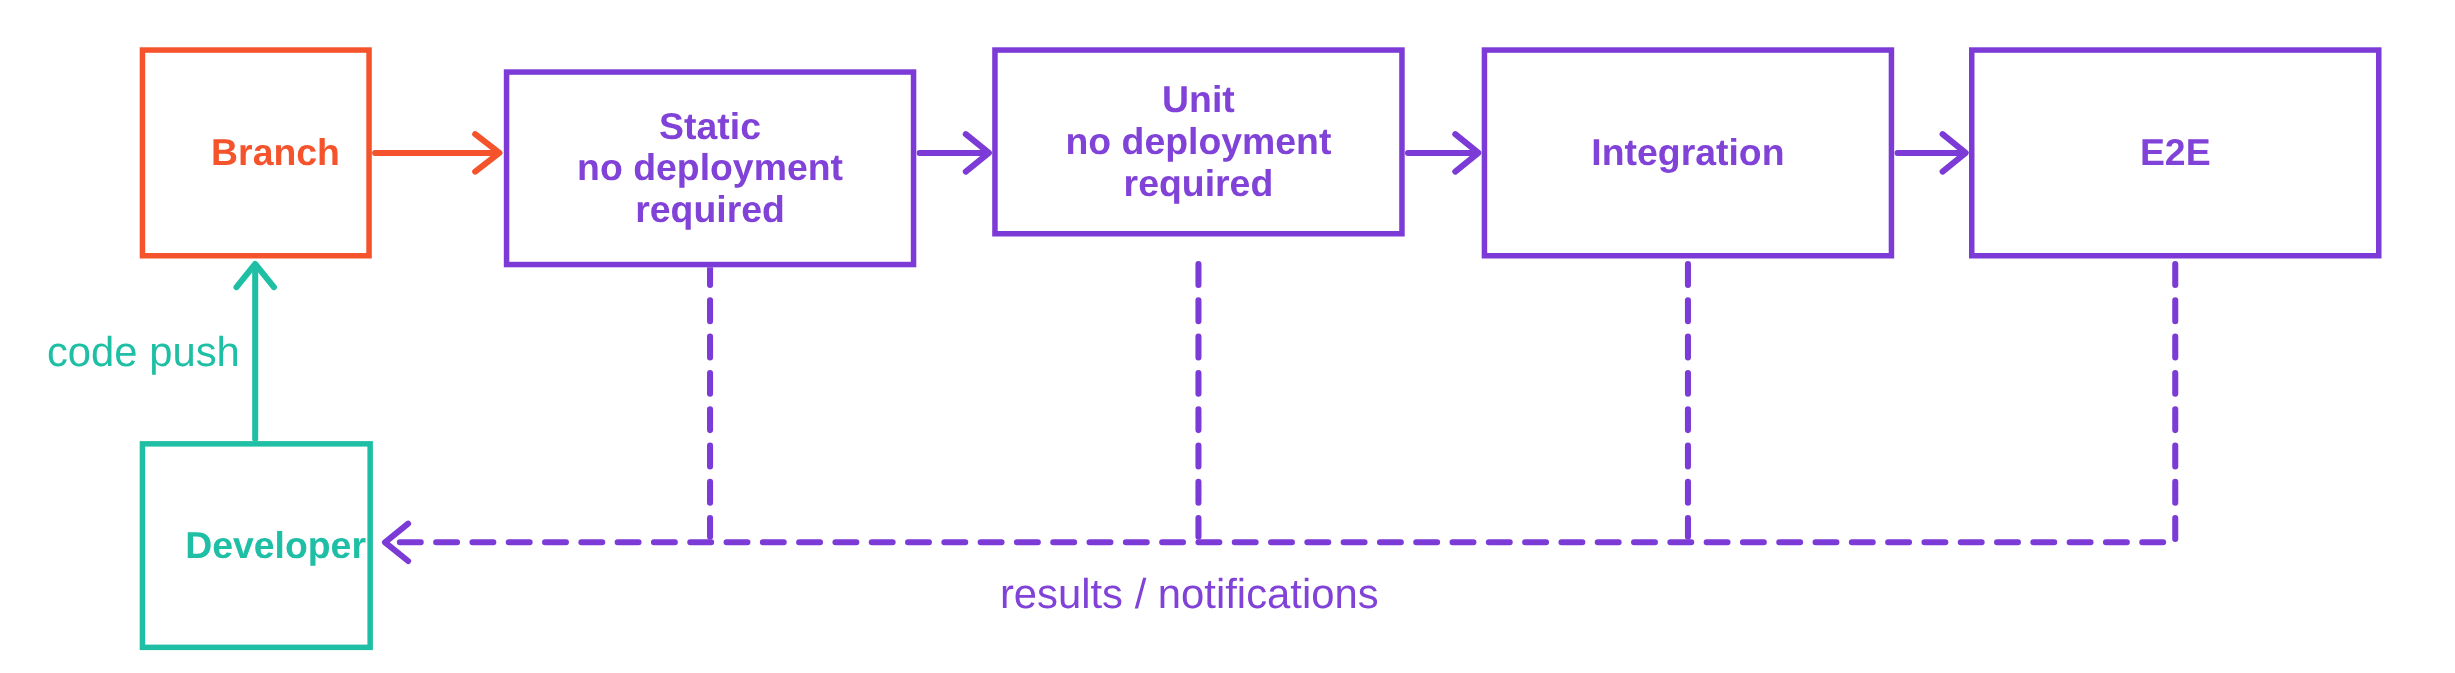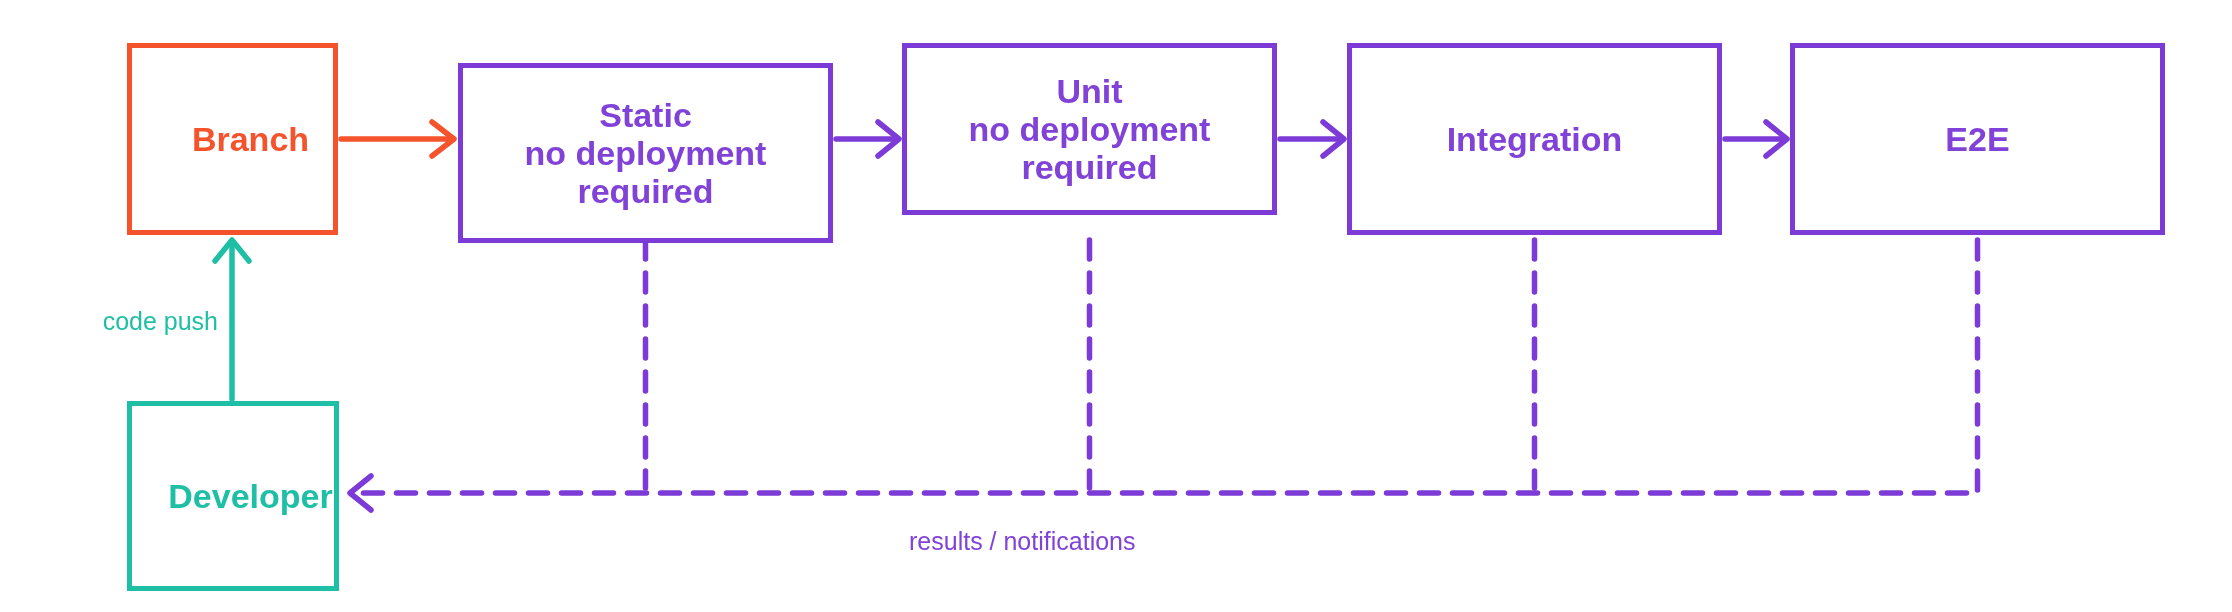--- a/index.html
+++ b/index.html
@@ -44,21 +44,21 @@
     line-height: 38px;
   }
   .node .title { font-weight: 700; }
   .node .subtitle { font-weight: 700; white-space: pre-line; }
   .node-orange { border-color: var(--orange); color: var(--orange); }
   .node-purple { border-color: var(--purple); color: var(--purple_text); }
   .node-teal   { border-color: var(--teal);   color: var(--teal); padding-left: 35px; }
 
   .edge-label {
     position: absolute;
-    font-size: 25px;
+    font-size: 38px;
     font-weight: 400;
     line-height: 38px;
   }
   #label-code-push {
     left: 18px; top: 302px; width: 200px;
     text-align: right;
     color: var(--teal);
   }
   #label-results {
     left: 909px; top: 522px; width: 400px;

